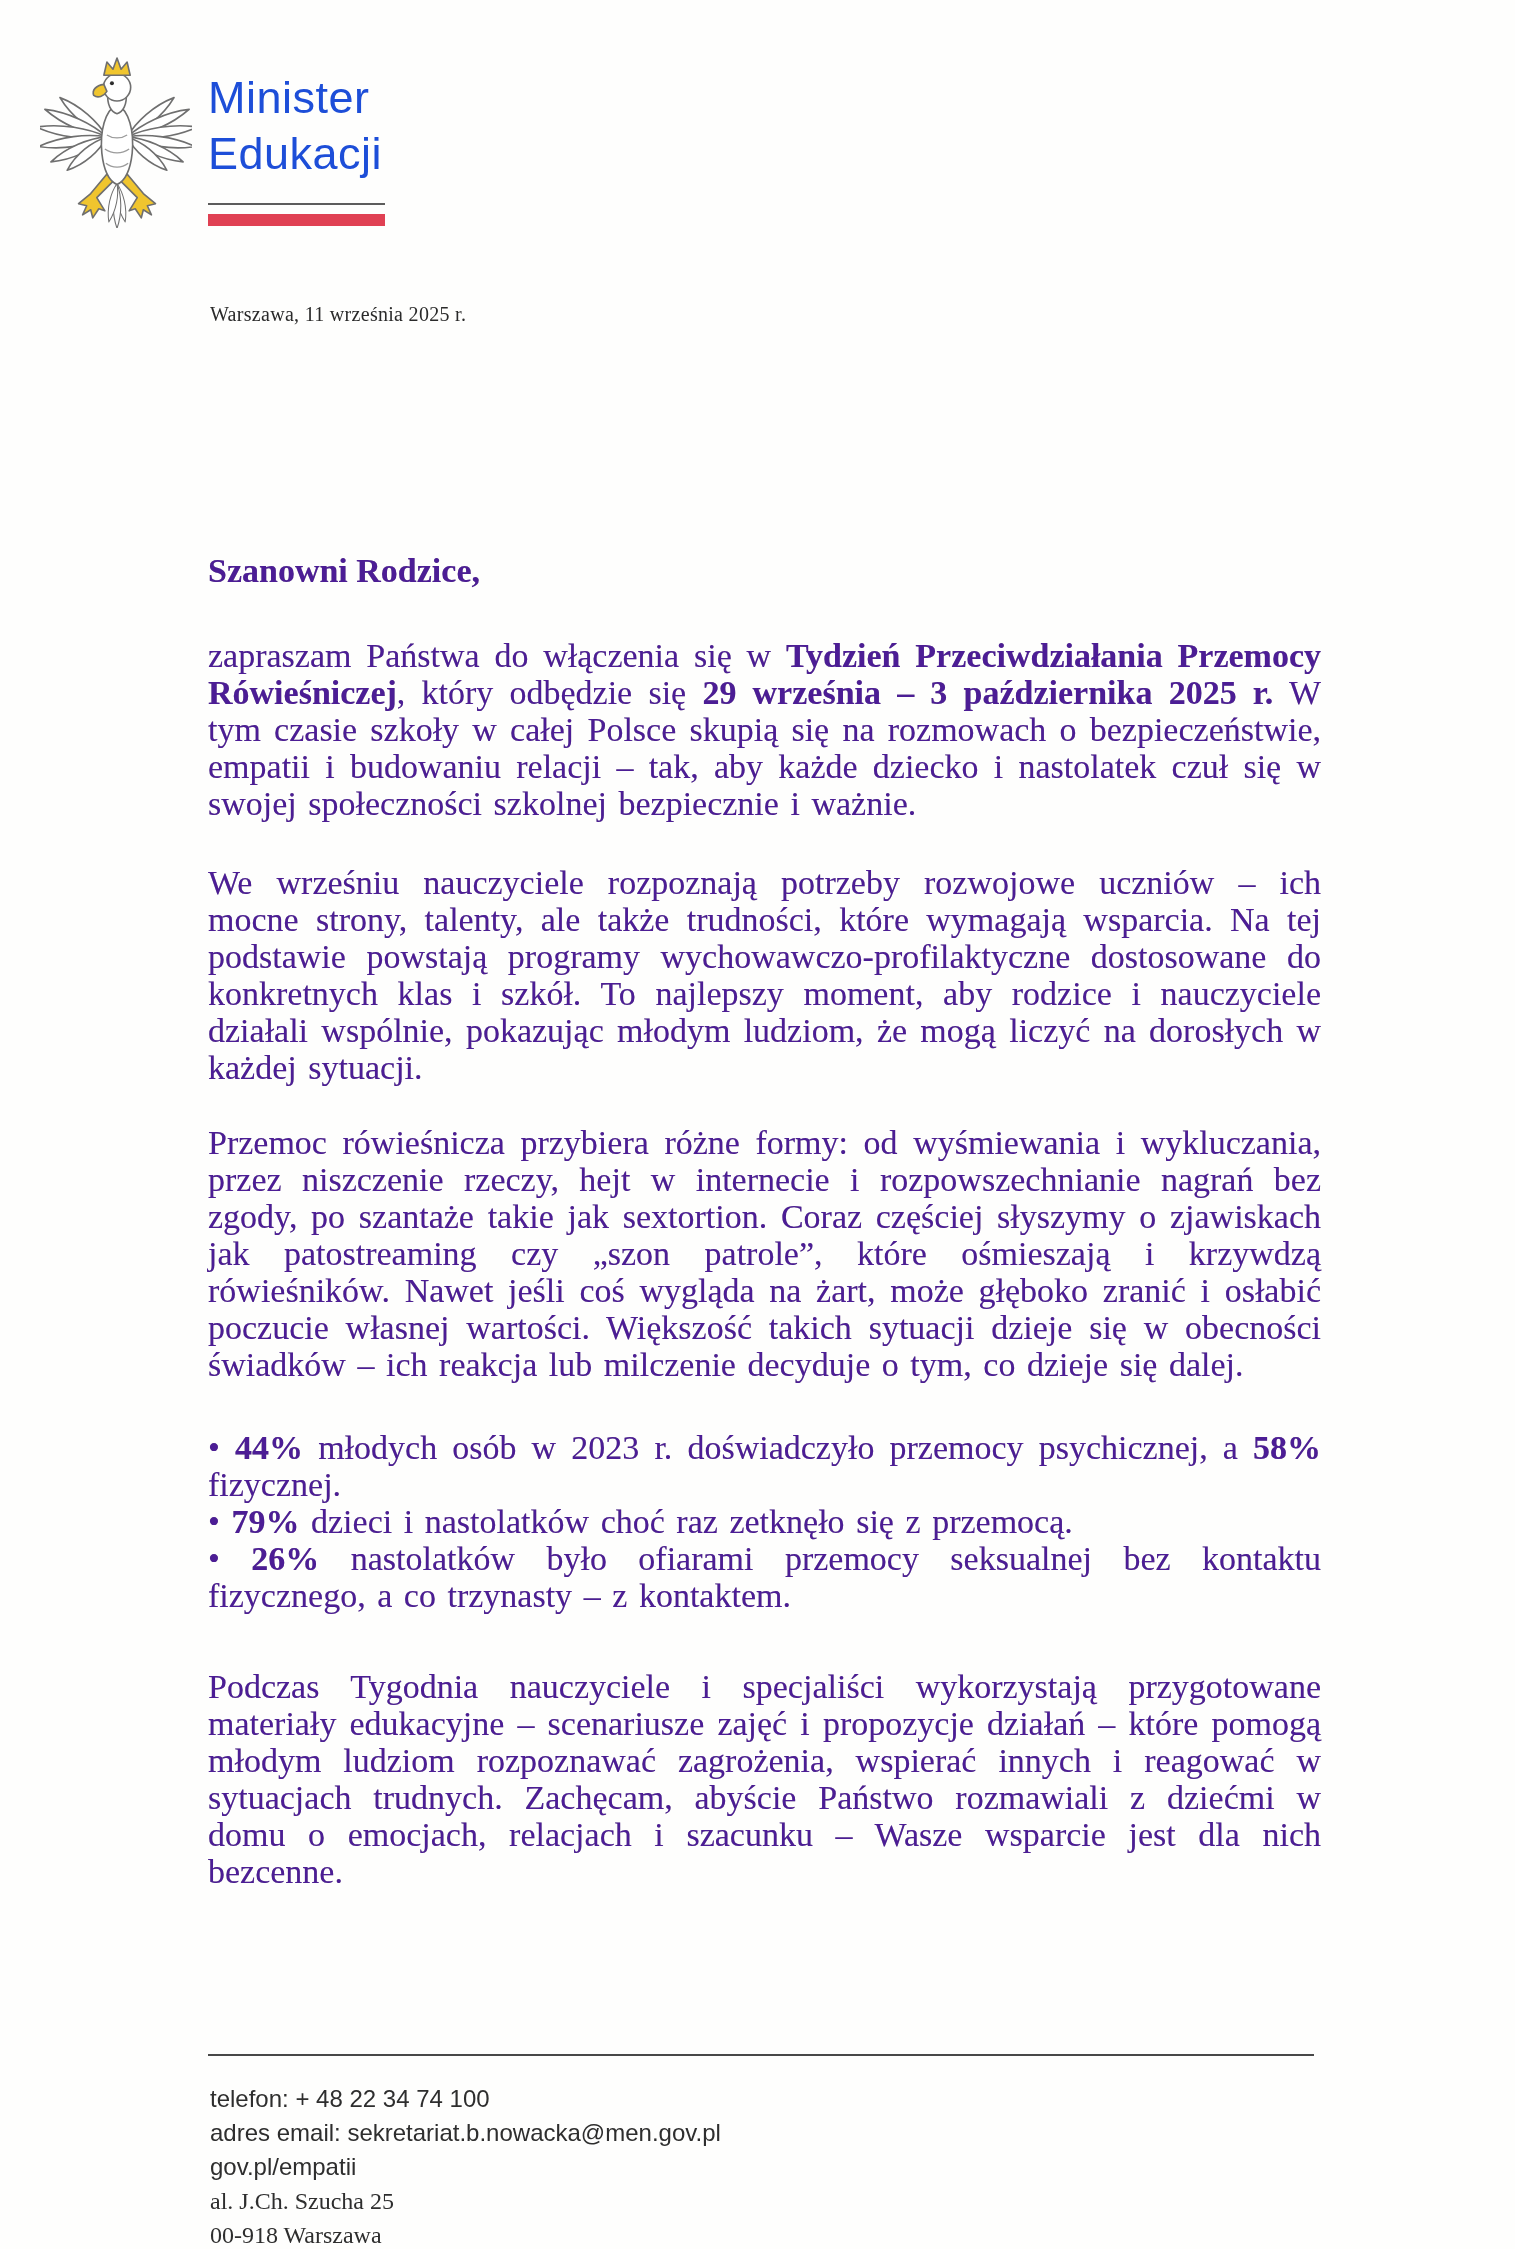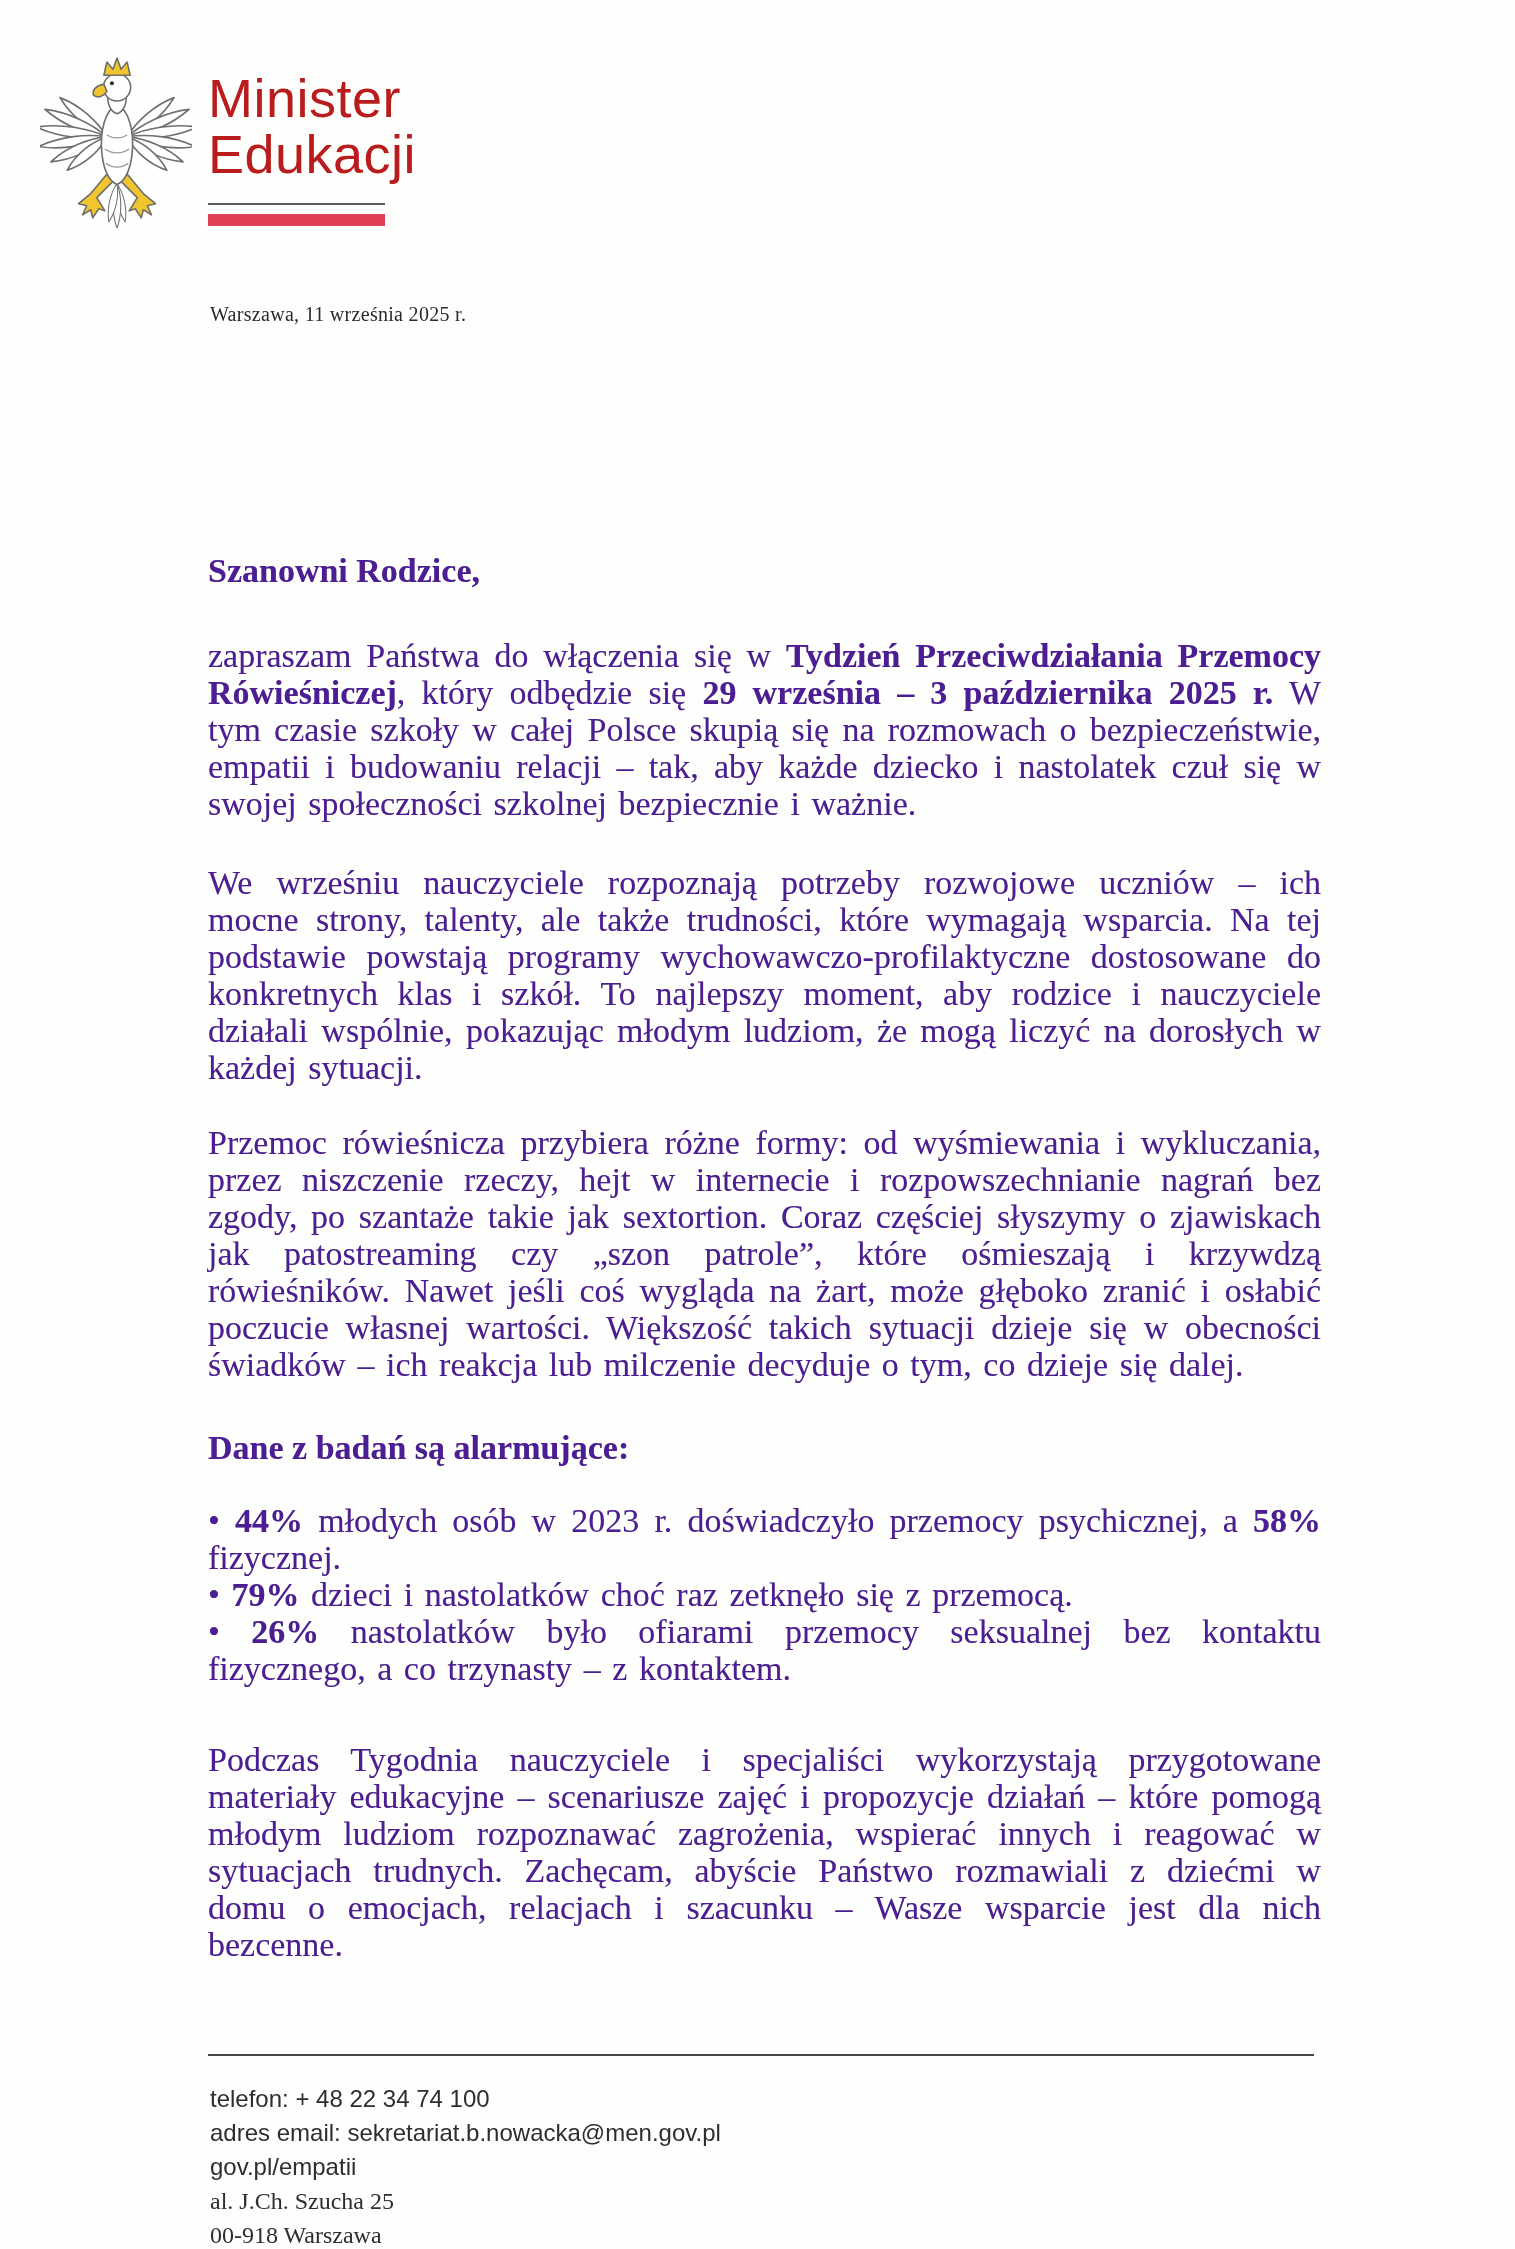--- a/index.html
+++ b/index.html
@@ -22,24 +22,24 @@
     left: 40px;
     top: 56px;
     width: 152px;
     height: 172px;
   }
   .brand-text {
     position: absolute;
     left: 208px;
     top: 70px;
     font-family: "Liberation Sans", sans-serif;
-    font-size: 54px;
+    font-size: 45px;
     line-height: 56px;
     font-weight: 500;
-    color: #b91c1c;
+    color: #1d4ed8;
     letter-spacing: 0.5px;
   }
   .brand-rule {
     position: absolute;
     left: 208px;
     top: 203px;
     width: 177px;
     height: 2px;
     background: #5c5c5c;
   }
@@ -174,21 +174,20 @@
 
   <div class="dateline">Warszawa, 11 września 2025 r.</div>
 
   <div class="body-col">
     <p class="salutation">Szanowni Rodzice,</p>
 
     <p class="para para-1">zapraszam Państwa do włączenia się w <b>Tydzień Przeciwdziałania Przemocy Rówieśniczej</b>, który odbędzie się <b>29 września – 3 października 2025 r.</b> W tym czasie szkoły w całej Polsce skupią się na rozmowach o bezpieczeństwie, empatii i budowaniu relacji – tak, aby każde dziecko i nastolatek czuł się w swojej społeczności szkolnej bezpiecznie i ważnie.</p>
     <p class="para para-2">We wrześniu nauczyciele rozpoznają potrzeby rozwojowe uczniów – ich mocne strony, talenty, ale także trudności, które wymagają wsparcia. Na tej podstawie powstają programy wychowawczo-profilaktyczne dostosowane do konkretnych klas i szkół. To najlepszy moment, aby rodzice i nauczyciele działali wspólnie, pokazując młodym ludziom, że mogą liczyć na dorosłych w każdej sytuacji.</p>
     <p class="para para-3">Przemoc rówieśnicza przybiera różne formy: od wyśmiewania i wykluczania, przez niszczenie rzeczy, hejt w internecie i rozpowszechnianie nagrań bez zgody, po szantaże takie jak sextortion. Coraz częściej słyszymy o zjawiskach jak patostreaming czy „szon patrole”, które ośmieszają i krzywdzą rówieśników. Nawet jeśli coś wygląda na żart, może głęboko zranić i osłabić poczucie własnej wartości. Większość takich sytuacji dzieje się w obecności świadków – ich reakcja lub milczenie decyduje o tym, co dzieje się dalej.</p>
 
-    <p class="stats-heading">Dane z badań są alarmujące:</p>
 
     <div class="bullet-list">
       <p class="bullet">• <b>44%</b> młodych osób w 2023 r. doświadczyło przemocy psychicznej, a <b>58%</b> fizycznej.</p>
       <p class="bullet">• <b>79%</b> dzieci i nastolatków choć raz zetknęło się z przemocą.</p>
       <p class="bullet">• <b>26%</b> nastolatków było ofiarami przemocy seksualnej bez kontaktu fizycznego, a co trzynasty – z kontaktem.</p>
     </div>
 
     <p class="closing">Podczas Tygodnia nauczyciele i specjaliści wykorzystają przygotowane materiały edukacyjne – scenariusze zajęć i propozycje działań – które pomogą młodym ludziom rozpoznawać zagrożenia, wspierać innych i reagować w sytuacjach trudnych. Zachęcam, abyście Państwo rozmawiali z dziećmi w domu o emocjach, relacjach i szacunku – Wasze wsparcie jest dla nich bezcenne.</p>
   </div>
 

